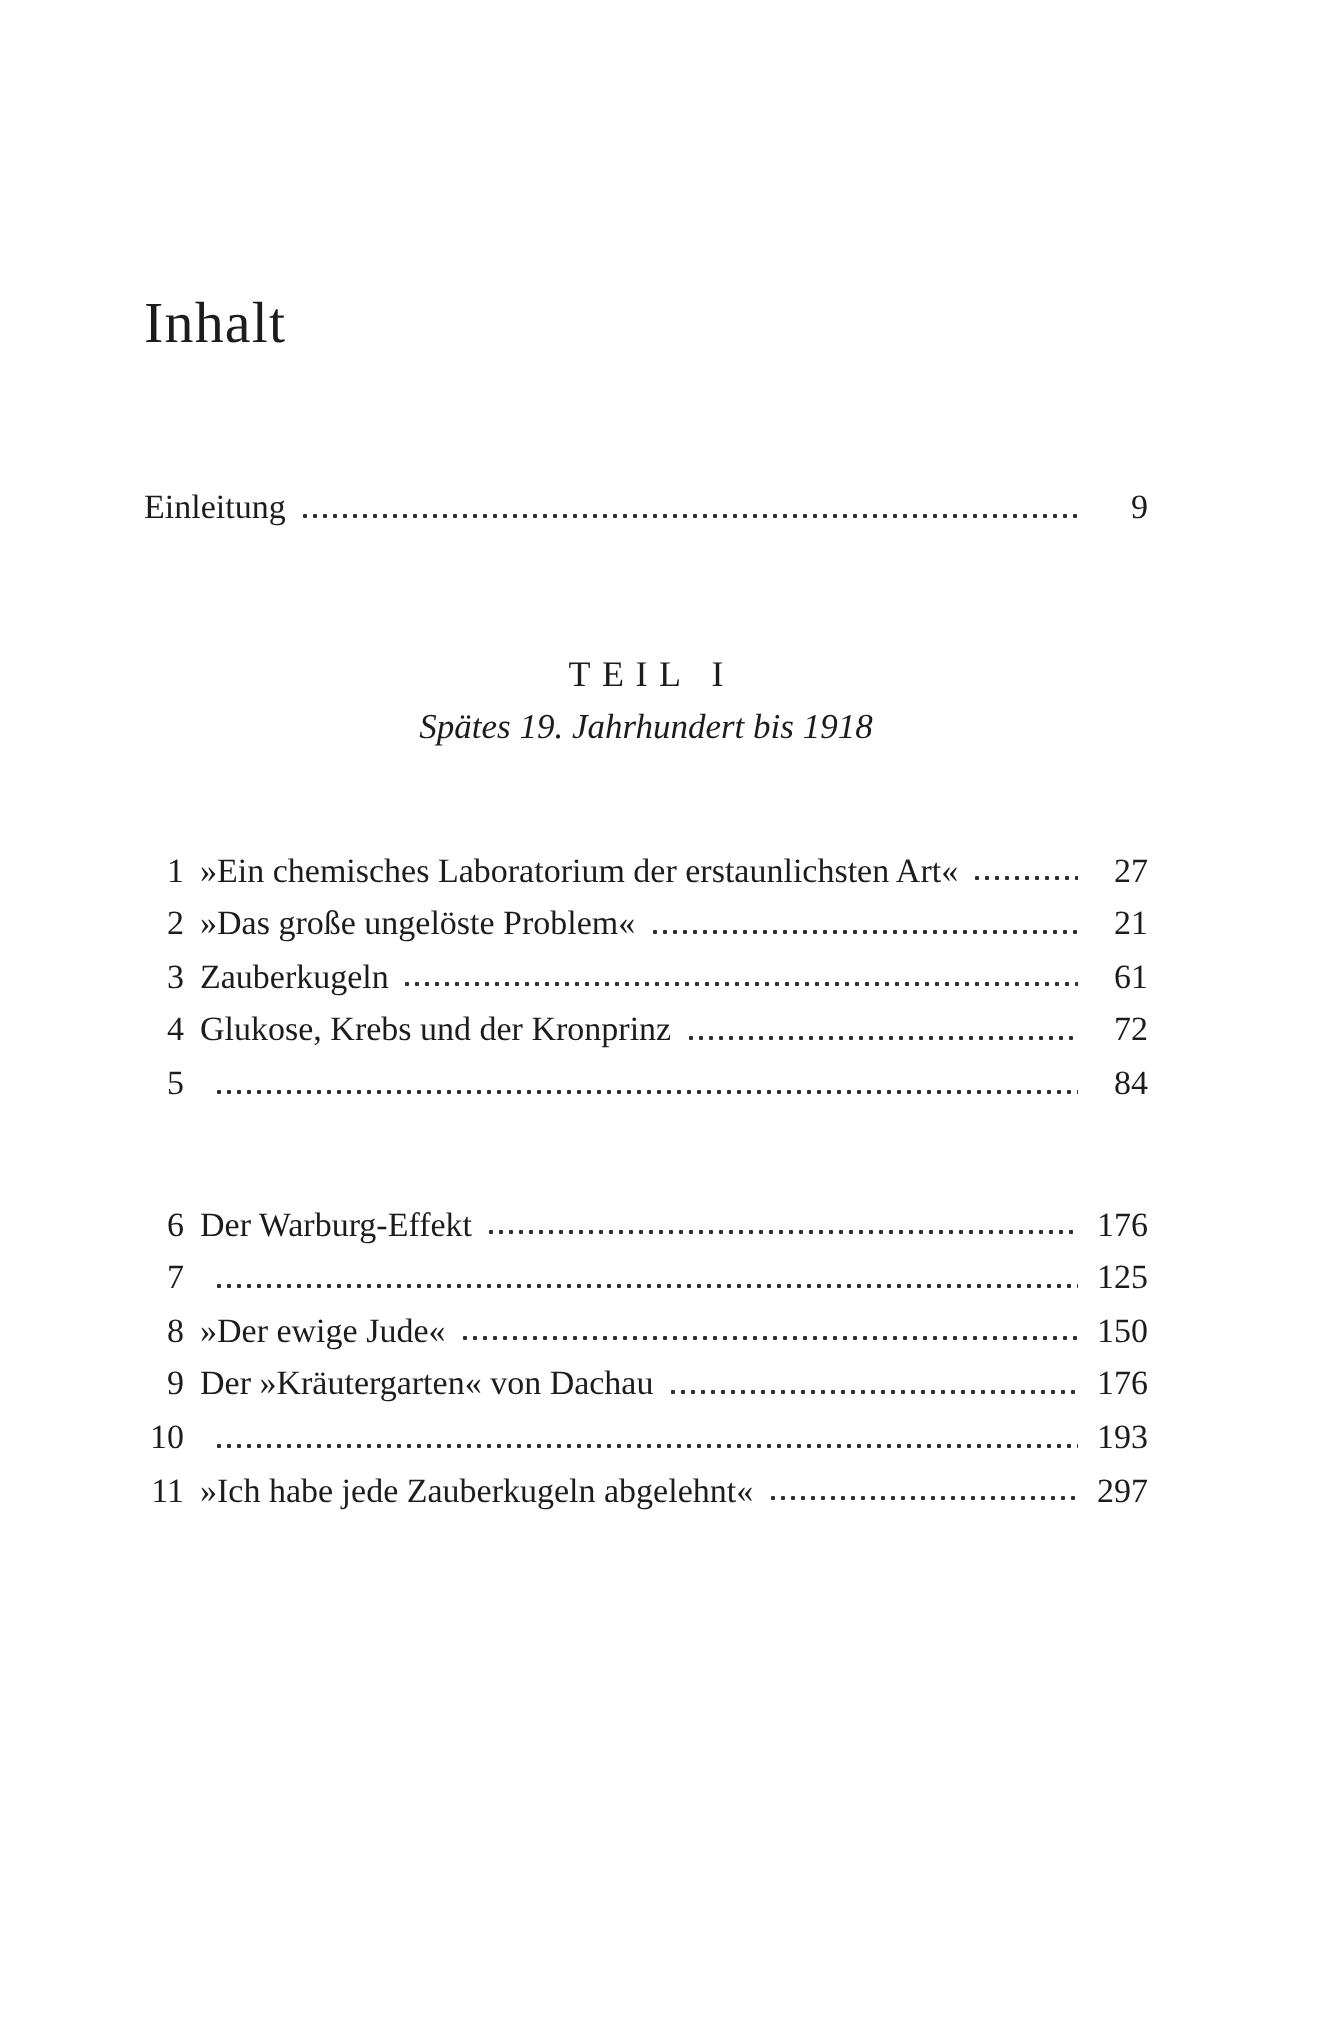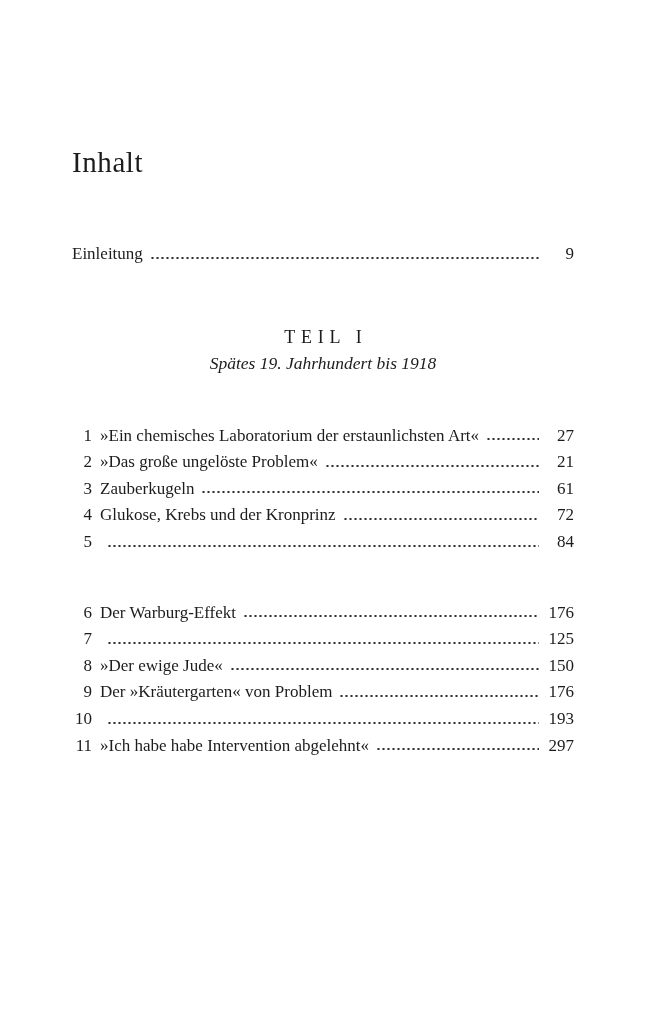--- a/index.html
+++ b/index.html
@@ -134,30 +134,30 @@
       <span class="pagenum">125</span>
     </div>
     <div class="row">
       <span class="num">8</span>
       <span class="entry-title">»Der ewige Jude«</span>
       <span class="leader"></span>
       <span class="pagenum">150</span>
     </div>
     <div class="row">
       <span class="num">9</span>
-      <span class="entry-title">Der »Kräutergarten« von Problem</span>
+      <span class="entry-title">Der »Kräutergarten« von Dachau</span>
       <span class="leader"></span>
       <span class="pagenum">176</span>
     </div>
     <div class="row">
       <span class="num">10</span>
       <span class="leader"></span>
       <span class="pagenum">193</span>
     </div>
     <div class="row">
       <span class="num">11</span>
-      <span class="entry-title">»Ich habe habe Intervention abgelehnt«</span>
+      <span class="entry-title">»Ich habe jede Zauberkugeln abgelehnt«</span>
       <span class="leader"></span>
       <span class="pagenum">297</span>
     </div>
   </div>
 
 </div>
 
 </body></html>

